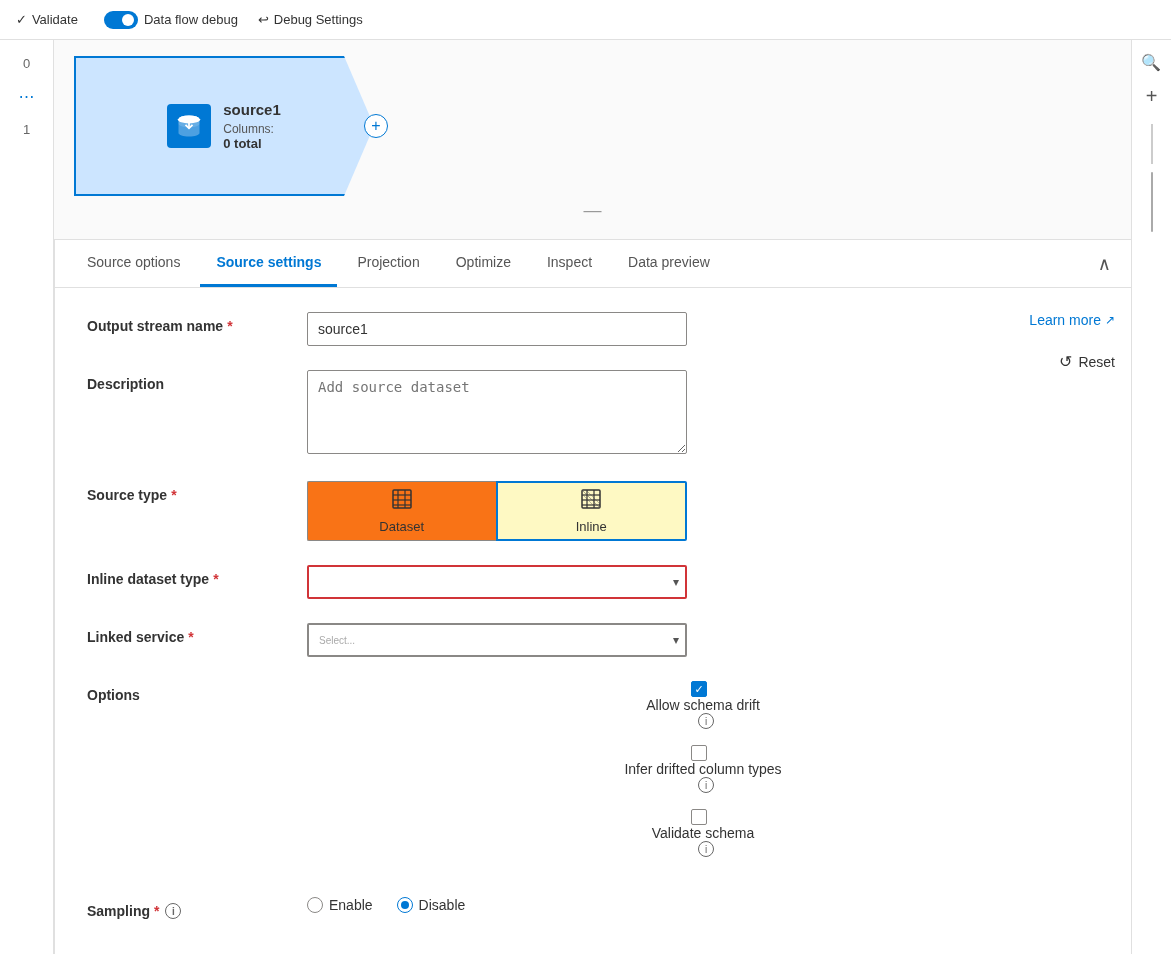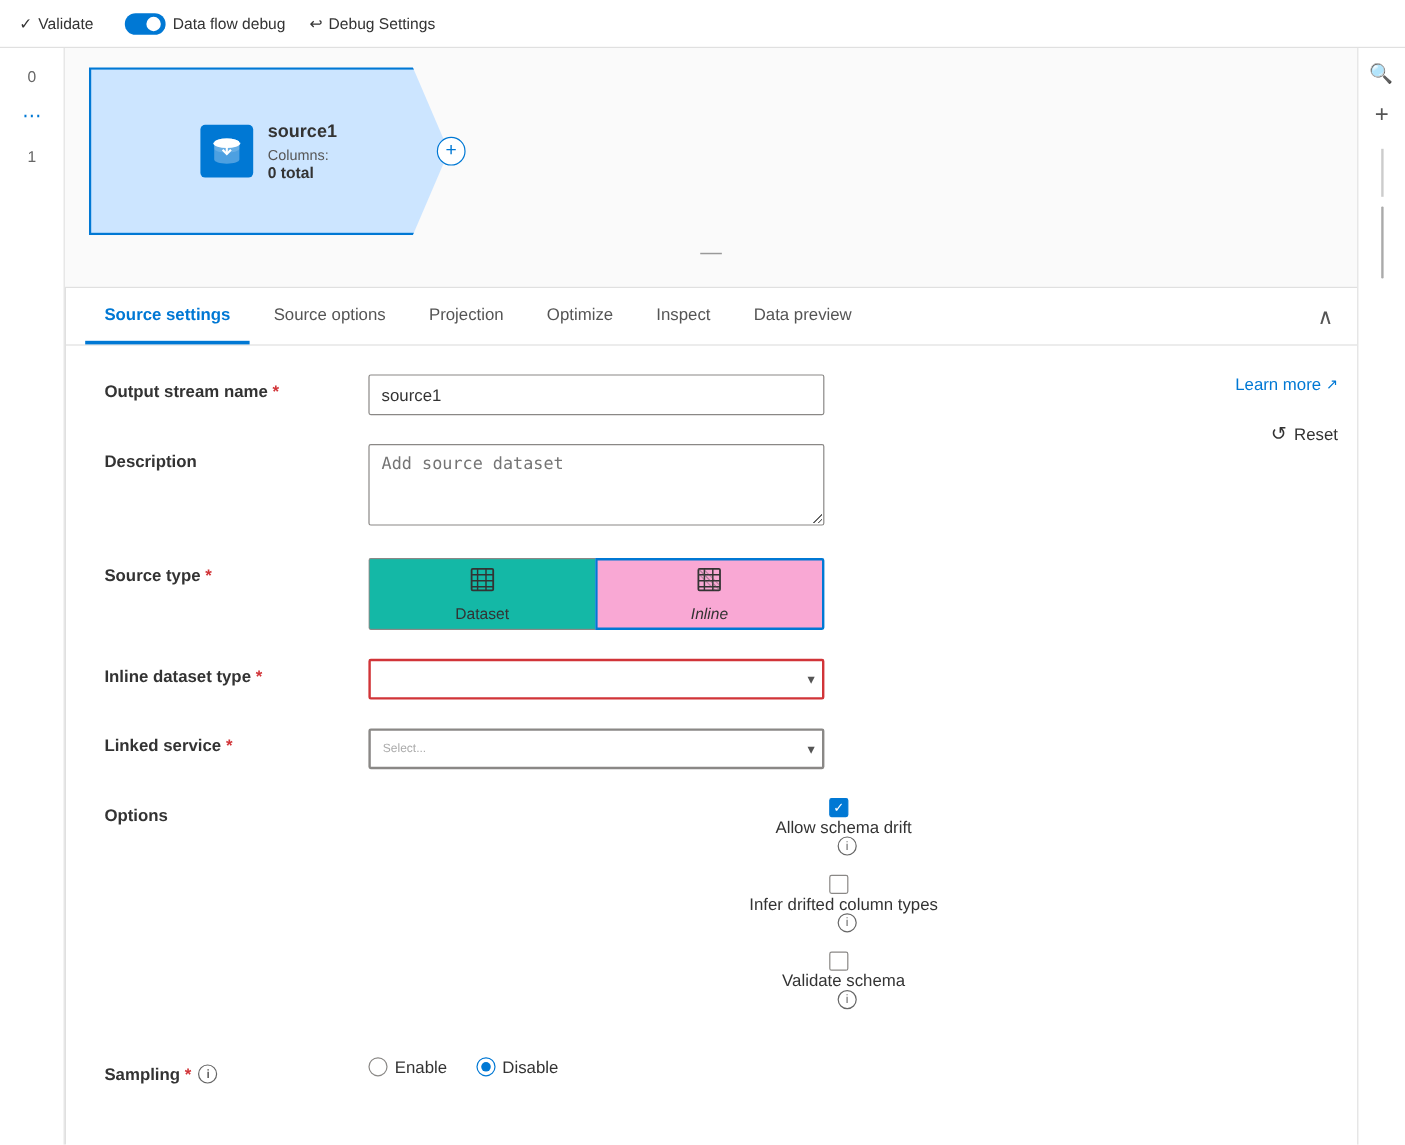--- a/index.html
+++ b/index.html
@@ -214,21 +214,21 @@
       border: 1px solid #8a8886;
       border-radius: 2px;
       padding: 0 10px;
       font-size: 14px;
       color: #333;
       outline: none;
     }
 
     .textarea-input {
       width: 380px;
-      height: 68px;
+      height: 84px;
       border: 1px solid #8a8886;
       border-radius: 2px;
       padding: 8px 10px;
       font-size: 14px;
       color: #aaa;
       outline: none;
       resize: vertical;
     }
 
     .source-type-buttons {
@@ -238,21 +238,21 @@
     .type-btn {
       flex: 1;
       height: 60px;
       border: 1px solid #8a8886;
       display: flex;
       flex-direction: column;
       align-items: center;
       justify-content: center;
       cursor: pointer;
       font-size: 13px;
-      background: #14b8a6;
+      background: #f97316;
     }
     .type-btn:first-child { border-radius: 2px 0 0 2px; border-right: none; }
     .type-btn:last-child { border-radius: 0 2px 2px 0; background: #f3f9ff; border-color: #0078d4; }
     .type-btn .btn-icon { font-size: 20px; margin-bottom: 4px; }
 
     .select-wrapper {
       position: relative;
       width: 380px;
     }
     .select-wrapper select {
@@ -447,25 +447,25 @@
       </div>
       <div class="collapse-bar">
         <span>—</span>
       </div>
     </div>
 
     <div class="right-panel" style="width:100%;flex:1;display:flex;flex-direction:column;">
 
       <div class="right-panel-header">
         <div class="tabs">
+          <div class="tab">
+            <span>Source options</span>
+          </div>
           <div class="tab active">
             <span>Source settings</span>
-          </div>
-          <div class="tab">
-            <span>Source options</span>
           </div>
           <div class="tab">
             <span>Projection</span>
           </div>
           <div class="tab">
             <span>Optimize</span>
           </div>
           <div class="tab">
             <span>Inspect</span>
           </div>
@@ -524,21 +524,21 @@
                     <rect x="2" y="2" width="18" height="18" rx="1" stroke="#333" stroke-width="1.5" fill="none"></rect>
                     <line x1="2" y1="7" x2="20" y2="7" stroke="#333" stroke-width="1.2"></line>
                     <line x1="2" y1="12" x2="20" y2="12" stroke="#333" stroke-width="1.2"></line>
                     <line x1="2" y1="17" x2="20" y2="17" stroke="#333" stroke-width="1.2"></line>
                     <line x1="7" y1="2" x2="7" y2="20" stroke="#333" stroke-width="1.2"></line>
                     <line x1="14" y1="2" x2="14" y2="20" stroke="#333" stroke-width="1.2"></line>
                   </svg>
                 </div>
                 <span>Dataset</span>
               </div>
-              <div class="type-btn" style="background:#f9a8d4;border-color:#0078d4;border-width:2px;font-style:italic;">
+              <div class="type-btn" style="background:#fef9c3;border-color:#0078d4;border-width:2px;">
                 <div class="btn-icon">
                   <svg width="22" height="22" viewBox="0 0 22 22" fill="none" xmlns="http://www.w3.org/2000/svg">
                     <rect x="2" y="2" width="18" height="18" rx="1" stroke="#333" stroke-width="1.5" fill="none"></rect>
                     <line x1="2" y1="7" x2="20" y2="7" stroke="#333" stroke-width="1.2"></line>
                     <line x1="2" y1="12" x2="20" y2="12" stroke="#333" stroke-width="1.2"></line>
                     <line x1="2" y1="17" x2="20" y2="17" stroke="#333" stroke-width="1.2"></line>
                     <line x1="7" y1="2" x2="7" y2="20" stroke="#333" stroke-width="1.2"></line>
                     <line x1="14" y1="2" x2="14" y2="20" stroke="#333" stroke-width="1.2"></line>
 
                     <line x1="2" y1="2" x2="20" y2="20" stroke="#555" stroke-width="1" opacity="0.5"></line>

